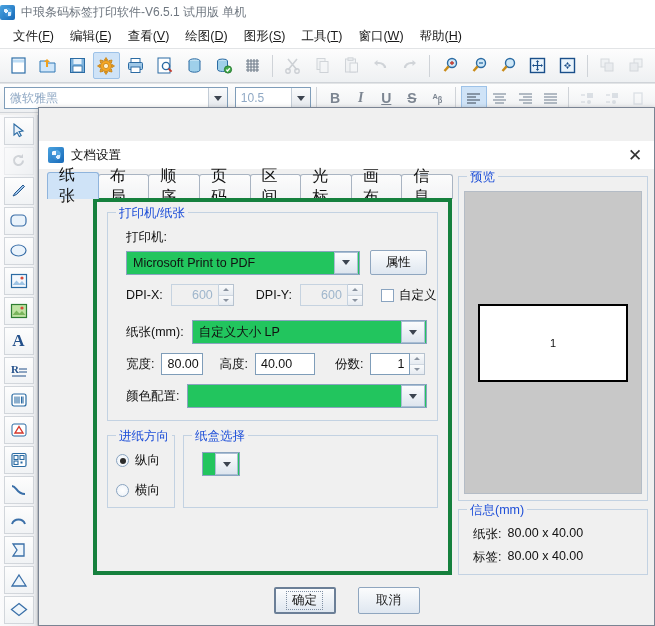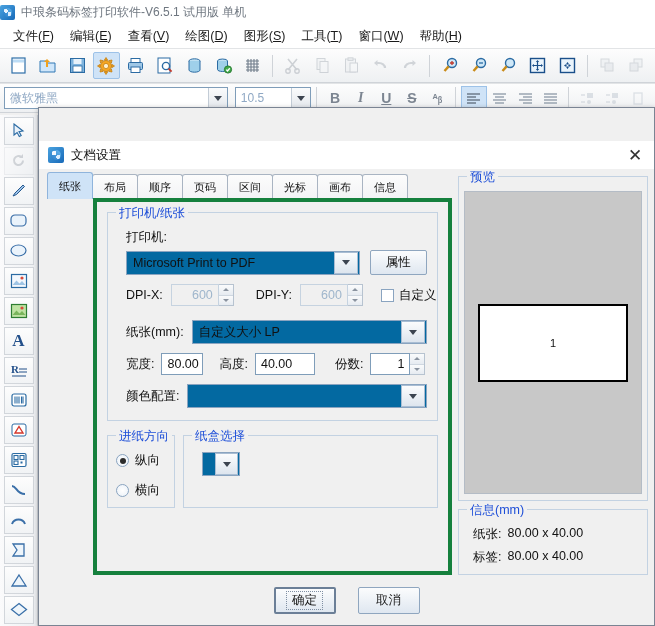--- a/index.html
+++ b/index.html
@@ -121,21 +121,21 @@
   #dlg-close { width:26px;height:22px;display:flex;align-items:center;justify-content:center;
     font-size:17px; color:#333; font-family:"DejaVu Sans",sans-serif; }
 
   #dlg-body { flex:1; display:flex; padding:3px 6px 0 6px; gap:6px; position:relative; }
 
   
   #tabs-wrap { flex:1; display:flex; flex-direction:column; min-width:0; }
   #tabstrip { display:flex; align-items:flex-end; height:27px; padding-left:2px; }
   .tab {
     height:25px; padding:0 11px; display:flex; align-items:center;
-    font-size:11px; color:#111;
+    font-size:16px; color:#111;
     background:linear-gradient(#fcfcfc,#f2f3f5);
     border:1px solid #a9b4c2; border-bottom:none;
     border-radius:3px 3px 0 0; margin-right:-1px;
     transform:skewX(0deg);
   }
   .tab.active {
     background:#cfe3f7; border-color:#8fb4dc; height:27px; position:relative; z-index:3;
   }
   #tabpanel {
     flex:1; border:4px solid #15803d; background:#f0f0f0; margin-top:-1px;
@@ -147,21 +147,21 @@
   .group > .legend {
     position:absolute; top:-8px; left:8px; background:#f0f0f0;
     padding:0 3px; font-size:12.5px; color:#1d4ed8;
   }
 
   .row { display:flex; align-items:center; margin-bottom:9px; }
   .lbl { font-size:12.5px; color:#111; white-space:nowrap; }
 
   
   .combo {
-    height:24px; border:1px solid #8aa4c0; background:#0369a1;
+    height:24px; border:1px solid #8aa4c0; background:#22c55e;
     display:flex; align-items:center; min-width:0;
   }
   .combo .val { flex:1; padding:0 6px; font-size:12.5px; color:#111; white-space:nowrap; overflow:hidden; }
   .combo .btn {
     width:24px; height:22px; margin:0 1px 0 0;
     background:linear-gradient(#fbfcfd,#dde5ee);
     border:1px solid #a9bdd3; display:flex;align-items:center;justify-content:center;
   }
   .btn3d {
     height:25px; padding:0 14px; font-size:12.5px;

